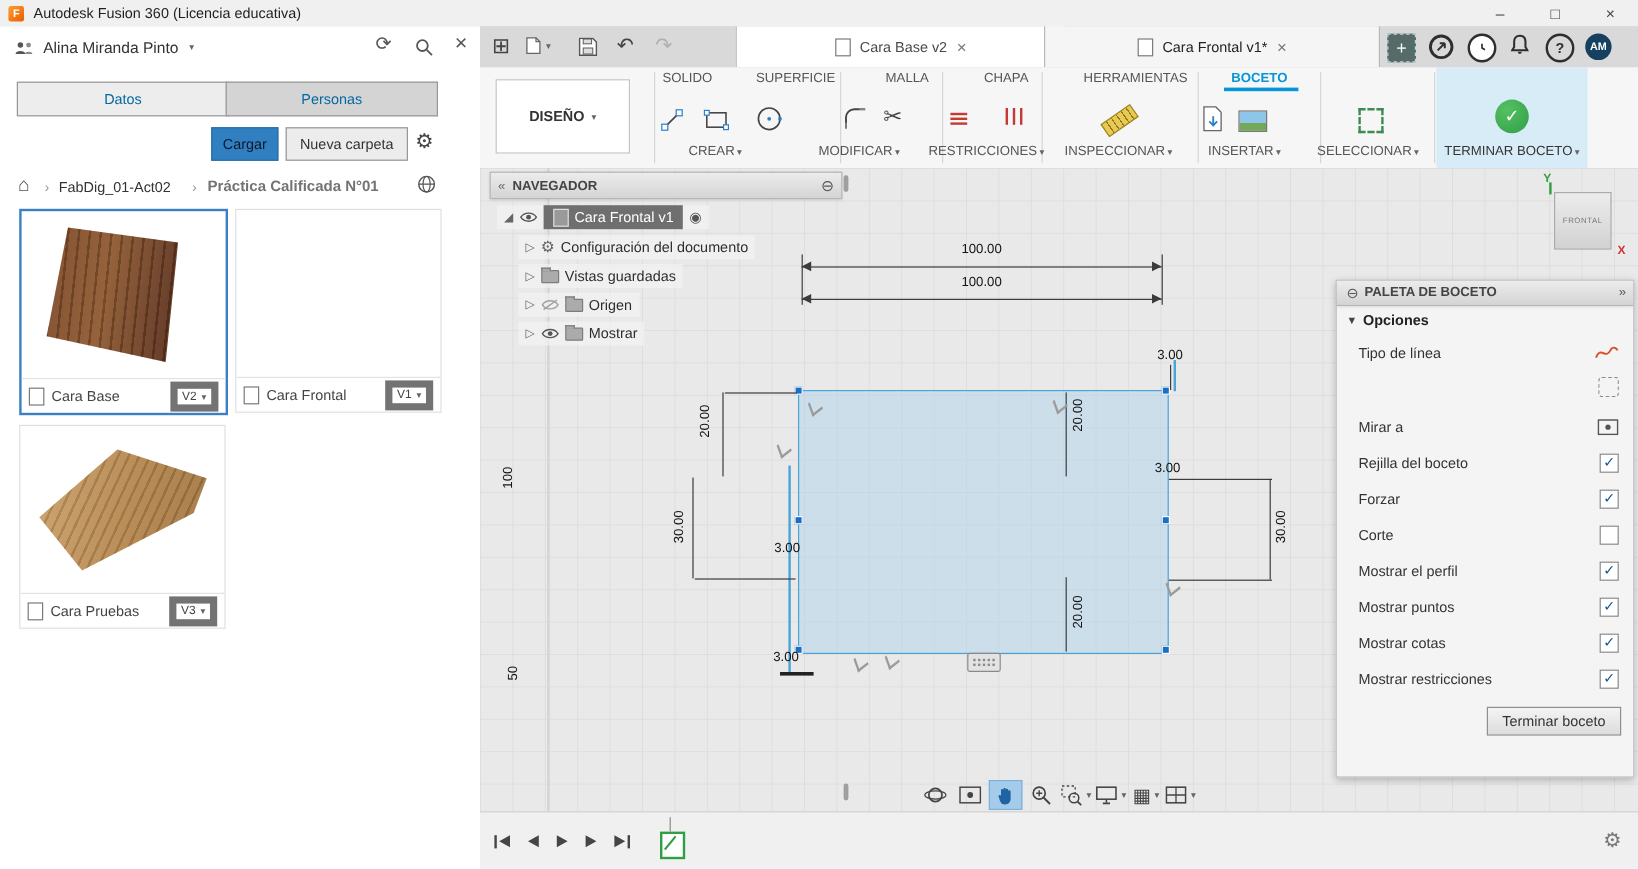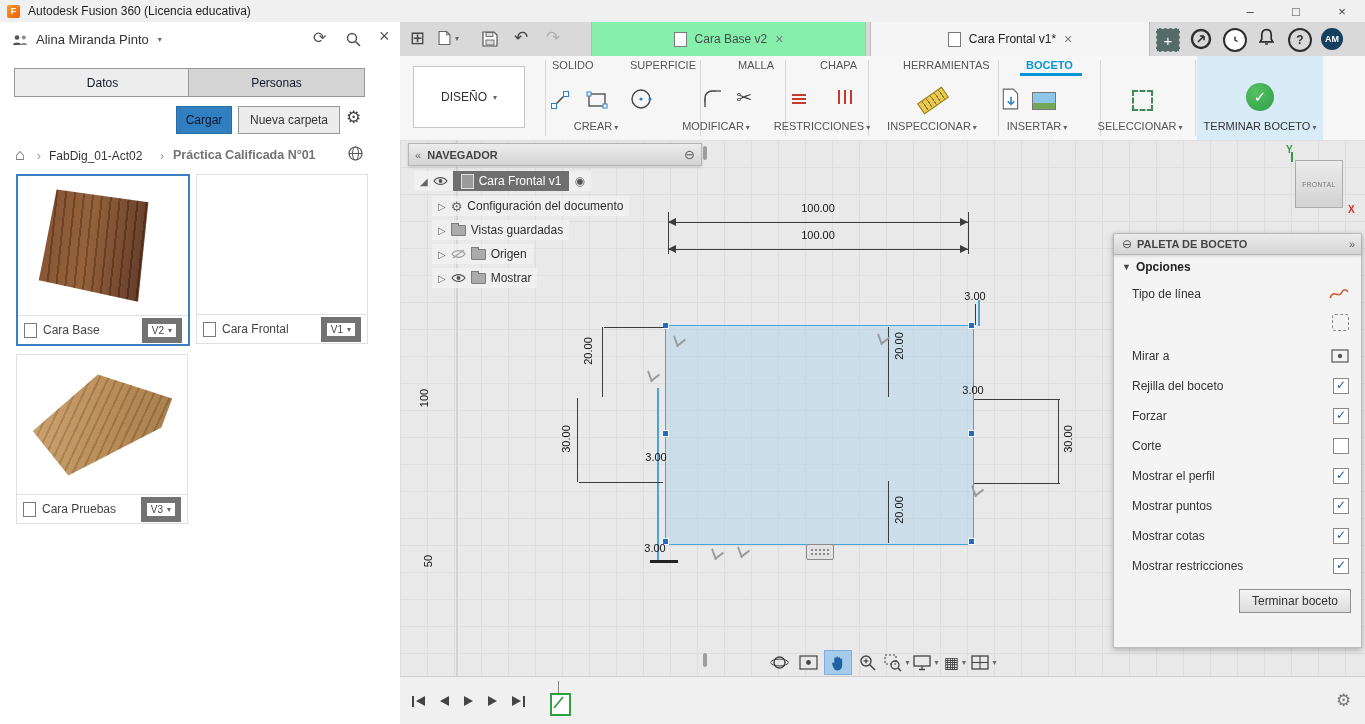--- a/index.html
+++ b/index.html
@@ -11,21 +11,21 @@
   .ic{color:#555;line-height:1}
   .nosel{user-select:none}
 
   
   .titlebar{left:0;top:0;width:1365px;height:22px;background:#f0f0f0;border-bottom:1px solid #d8d8d8;display:flex;align-items:center;font-size:12px;color:#1f1f1f}
   .fusionlogo{width:13px;height:13px;margin:0 8px 0 7px;border-radius:2px;background:linear-gradient(135deg,#ff9d2e,#e85d04);color:#fff;font-size:9px;font-weight:bold;display:flex;align-items:center;justify-content:center}
   .winbtn{width:46px;height:22px;display:flex;align-items:center;justify-content:center;font-size:13px;color:#444}
 
   
   .datapanel{left:0;top:22px;width:400px;height:702px;background:#fff;border-right:1px solid #c4c4c4}
-  .dp-tab{height:27px;border:1px solid #979797;font-size:12px;display:flex;align-items:center;justify-content:center;color:#0f172a}
+  .dp-tab{height:27px;border:1px solid #979797;font-size:12px;display:flex;align-items:center;justify-content:center;color:#0369a1}
   .btn{border:1px solid #979797;background:#ececec;font-size:12px;display:flex;align-items:center;justify-content:center;color:#333}
   .btn-blue{background:#2f7fc1;border:1px solid #2a6ea8;color:#0f172a}
   .card{position:absolute;background:#fff}
   .card-foot{position:absolute;left:0;bottom:0;right:0;height:28px;border-top:1px solid #e2e2e2;display:flex;align-items:center;padding:0 6px;gap:6px}
   .verbox{margin-left:auto;border:6px solid #737373;background:#fff;font-size:10px;color:#444;padding:1px 4px;display:flex;align-items:center;gap:2px}
   .docicon{width:11px;height:13px;border:1px solid #7a7a7a;background:#fff;display:inline-block}
   .foldericon{width:13px;height:9px;background:#ababab;border:1px solid #7d7d7d;border-radius:1px;position:relative;display:inline-block}
   .foldericon::before{content:"";position:absolute;top:-3px;left:-1px;width:6px;height:2px;background:#ababab;border:1px solid #7d7d7d;border-bottom:none}
   .wood1{position:absolute;left:12px;top:6px;width:148px;height:126px;
     background:repeating-linear-gradient(96deg,rgba(0,0,0,.18) 0 2px,rgba(255,255,255,.05) 2px 9px),linear-gradient(100deg,#7a4526,#8f5a31 40%,#5f3420 75%,#7d4a28);
@@ -182,21 +182,21 @@
       <span class="caret">▾</span>
     </span>
     <svg class="abs" style="left:82px;top:9px" width="16" height="16" viewBox="0 0 16 16">
         <path d="M1 1h11l3 3v11H1z" fill="#fff" stroke="#555" stroke-width="1.2"></path>
         <rect x="4" y="9" width="8" height="5" fill="#ddd" stroke="#555" stroke-width=".8"></rect>
         <rect x="4" y="1.5" width="7" height="4" fill="#ddd" stroke="#555" stroke-width=".8"></rect>
       </svg>
     <span class="abs ic" style="left:114px;top:7px;font-size:17px;color:#444">↶</span>
     <span class="abs ic" style="left:146px;top:7px;font-size:17px;color:#b0b0b0">↷</span>
 
-    <div class="doctab" style="left:191px;width:273px;background:#86efac;color:#4a4a4a">
+    <div class="doctab" style="left:213px;width:273px;background:#ffffff;color:#4a4a4a">
       <span class="docicon"></span>
       <span>Cara Base v2</span>
       <span style="color:#777;font-size:14px">×</span>
     </div>
     <div class="doctab" style="left:470px;width:278px;background:#f5f5f5;color:#222">
       <span class="docicon"></span>
       <span>Cara Frontal v1*</span>
       <span style="color:#777;font-size:14px">×</span>
     </div>
     <div class="abs" style="left:756px;top:6px;width:22px;height:22px;background:#546b68;border:1px dashed #c7d4d2;color:#fff;font-size:15px;display:flex;align-items:center;justify-content:center">+</div>
@@ -212,21 +212,21 @@
     </span>
     <svg class="abs" style="left:859px;top:6px" width="15" height="18" viewBox="0 0 14 16">
         <path d="M7 1.2c2.9 0 4.4 2 4.4 4.8v4l1.5 2.5H1.1L2.6 10V6C2.6 3.2 4.1 1.2 7 1.2z" fill="none" stroke="#2e2e2e" stroke-width="1.6"></path>
         <path d="M5.4 13.8a1.6 1.6 0 003.2 0z" fill="#2e2e2e"></path>
       </svg>
     <span class="abs circ" style="left:888px;top:6px;width:20px;height:20px;border:2px solid #2e2e2e;font-size:12px;font-weight:bold;color:#2e2e2e">?</span>
     <span class="abs circ" style="left:921px;top:6px;width:22px;height:22px;background:#16405f;color:#fff;font-size:9px;font-weight:bold">AM</span>
   </div>
 
   <div class="abs toolbar">
-    <div class="abs" style="left:13px;top:10px;width:110px;height:60px;background:#fff;border:1px solid #c6c6c6;display:flex;align-items:center;justify-content:center;font-size:12px;font-weight:normal;color:#333;gap:4px">
+    <div class="abs" style="left:13px;top:10px;width:110px;height:60px;background:#fff;border:1px solid #c6c6c6;display:flex;align-items:center;justify-content:center;font-size:12px;font-weight:bold;color:#333;gap:4px">
       <span>DISEÑO</span>
         <span class="caret">▾</span>
     </div>
 
     <span class="cat" style="left:152px">SOLIDO</span>
     <span class="cat" style="left:230px">SUPERFICIE</span>
     <span class="cat" style="left:338px">MALLA</span>
     <span class="cat" style="left:420px">CHAPA</span>
     <span class="cat" style="left:503px">HERRAMIENTAS</span>
     <span class="cat" style="left:626px;color:#0696d7;font-weight:bold">BOCETO</span>

